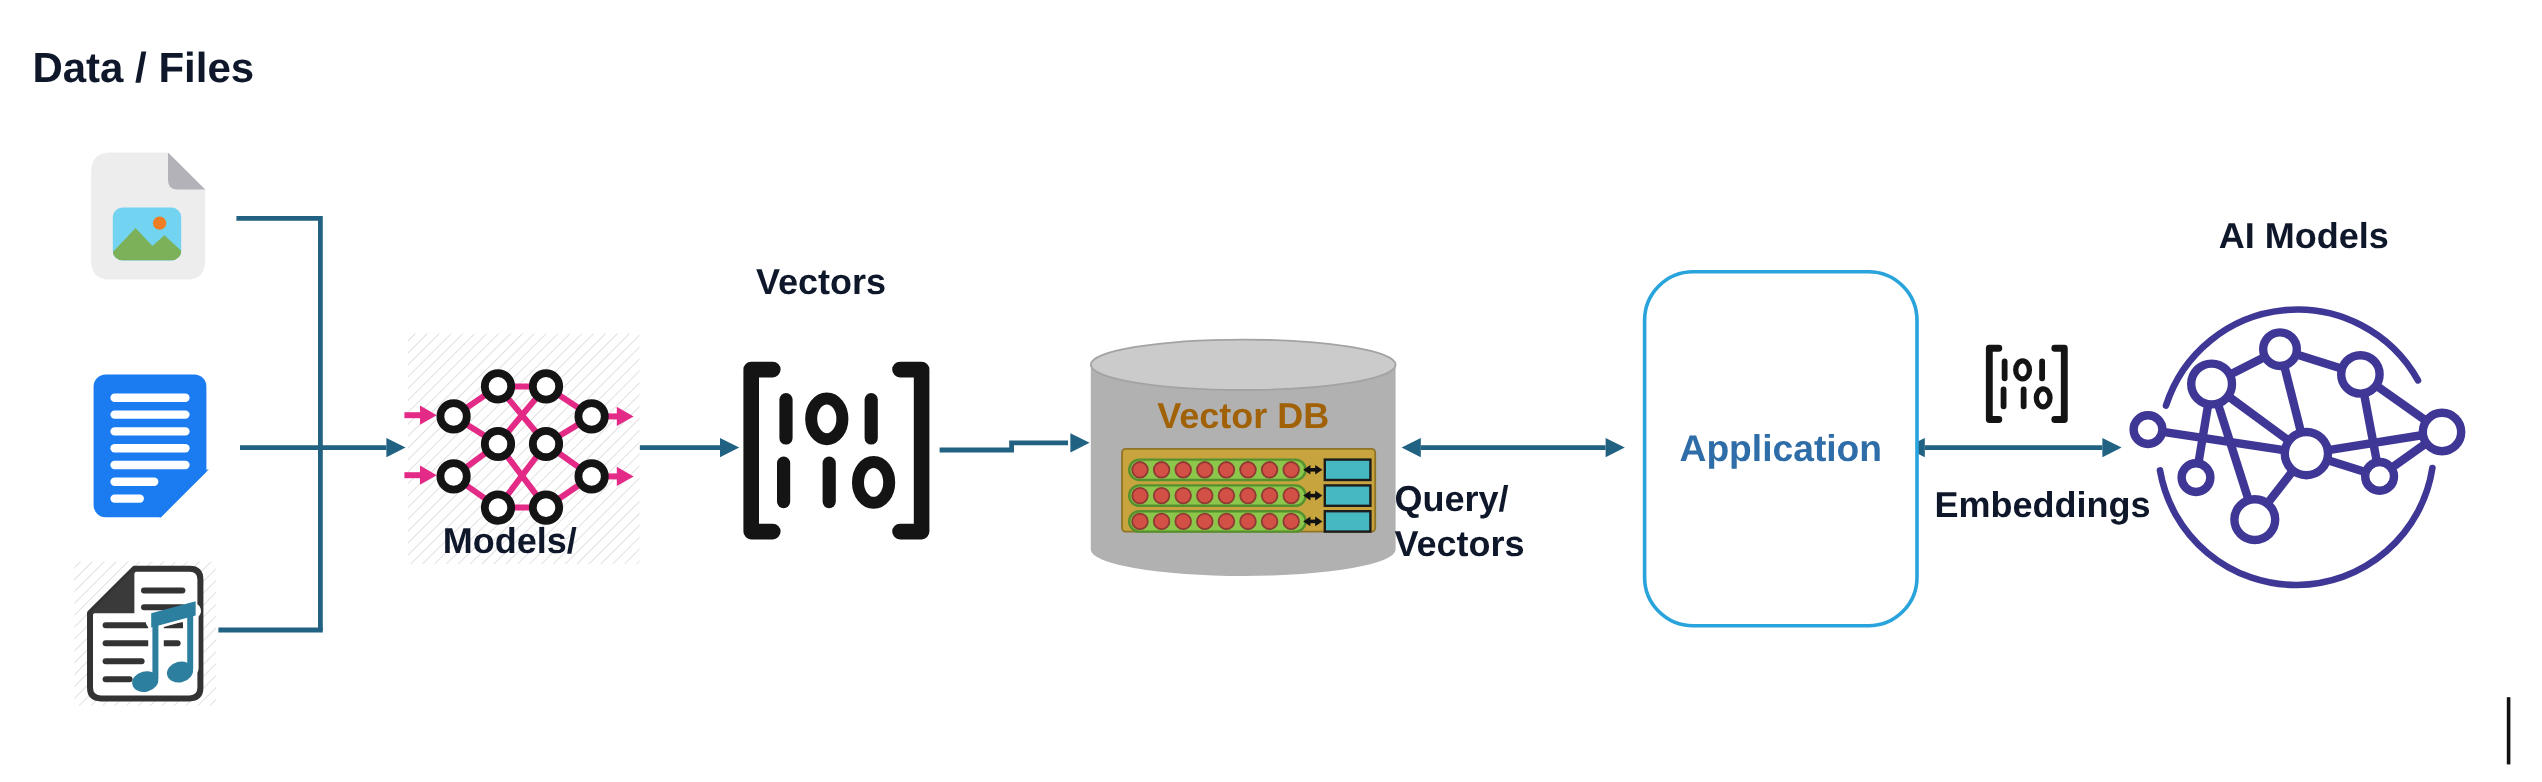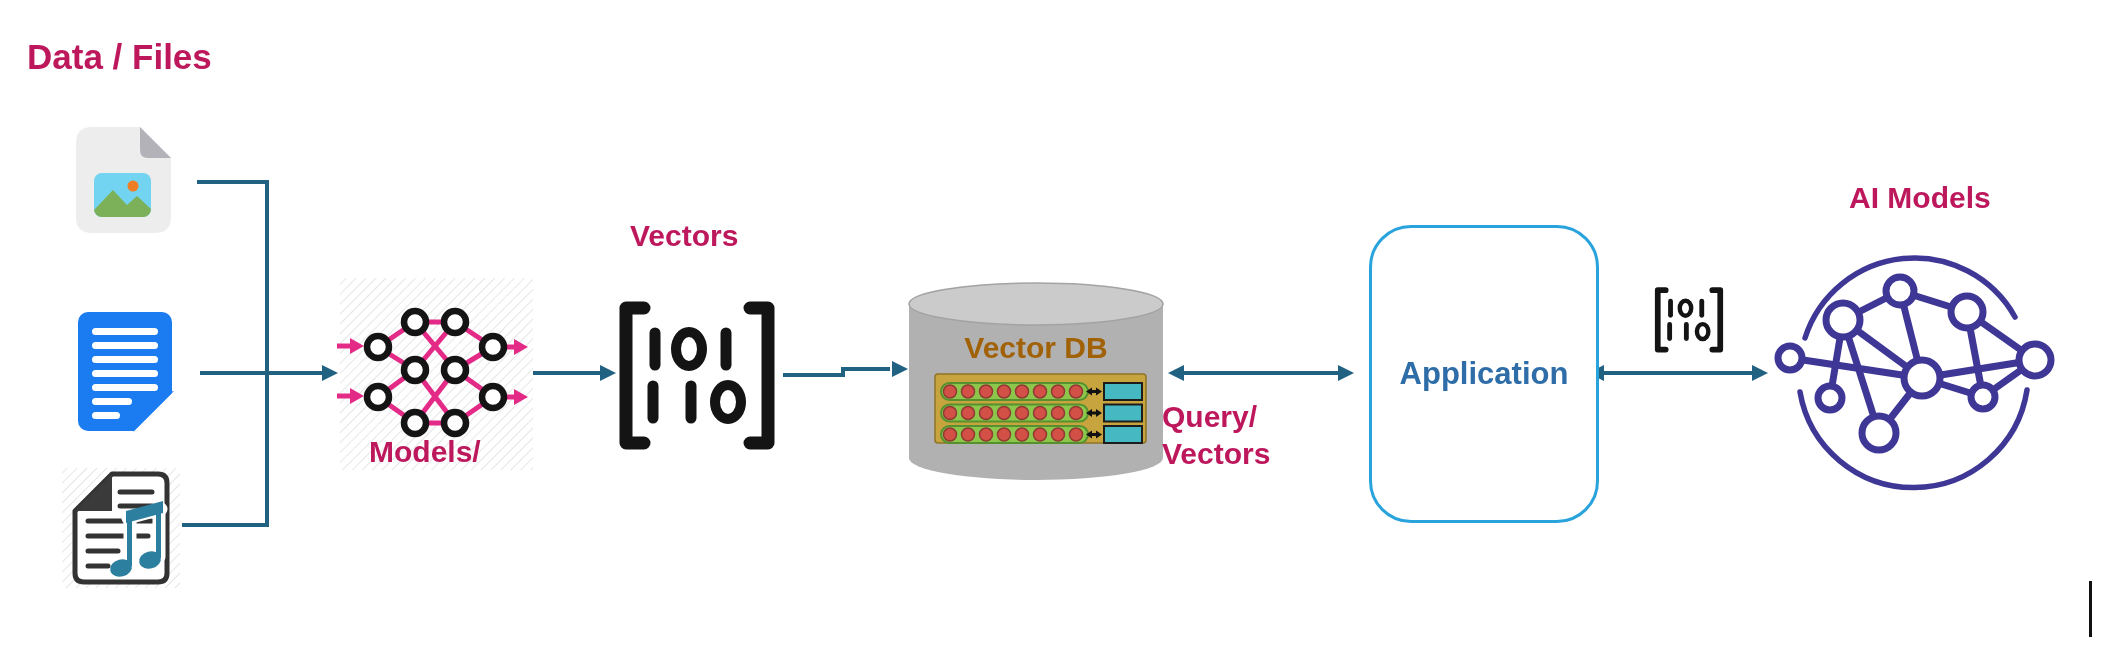--- a/index.html
+++ b/index.html
@@ -1,21 +1,21 @@
 <!DOCTYPE html>
 <html><head>
 <meta charset="utf-8">
 <style>
   html,body{margin:0;padding:0;background:#ffffff;}
   #stage{
     position:relative;width:2118px;height:652px;background:#ffffff;overflow:hidden;
     font-family:"Liberation Sans", sans-serif;
   }
   #diagram-svg{position:absolute;left:0;top:0;}
-  .lbl{position:absolute;color:#be185d;font-weight:600;white-space:nowrap;line-height:1.2;}
+  .lbl{position:absolute;color:#0f172a;font-weight:600;white-space:nowrap;line-height:1.2;}
   .lbl-datafiles{left:27px;top:36px;font-size:35px;}
   .lbl-vectors{left:630px;top:218px;font-size:30px;}
   .lbl-models{left:348px;top:432px;font-size:30px;line-height:40px;margin-left:21px;}
   .lbl-vectordb{left:936px;top:330px;width:200px;text-align:center;font-size:30px;color:#a16207;}
   .lbl-query{left:1162px;top:398px;font-size:30px;line-height:37px;}
   .lbl-embeddings{left:1612px;top:404px;font-size:30px;}
   .lbl-aimodels{left:1849px;top:180px;font-size:30px;}
   .app-box{
     position:absolute;left:1353px;top:225px;width:230px;height:298px;
     border:3.5px solid #29A3DC;border-radius:42px;background:#ffffff;
@@ -276,16 +276,17 @@
     <div>Models/</div>
   </div>
   <div class="lbl lbl-vectordb">Vector DB</div>
   <div class="lbl lbl-query">
     <div>Query/</div>
     <div>Vectors</div>
   </div>
   <div class="app-box">
     <span class="app-label">Application</span>
   </div>
+  <div class="lbl lbl-embeddings">Embeddings</div>
   <div class="lbl lbl-aimodels">AI Models</div>
 
   <div class="text-cursor"></div>
 </div>
 
 </body></html>

